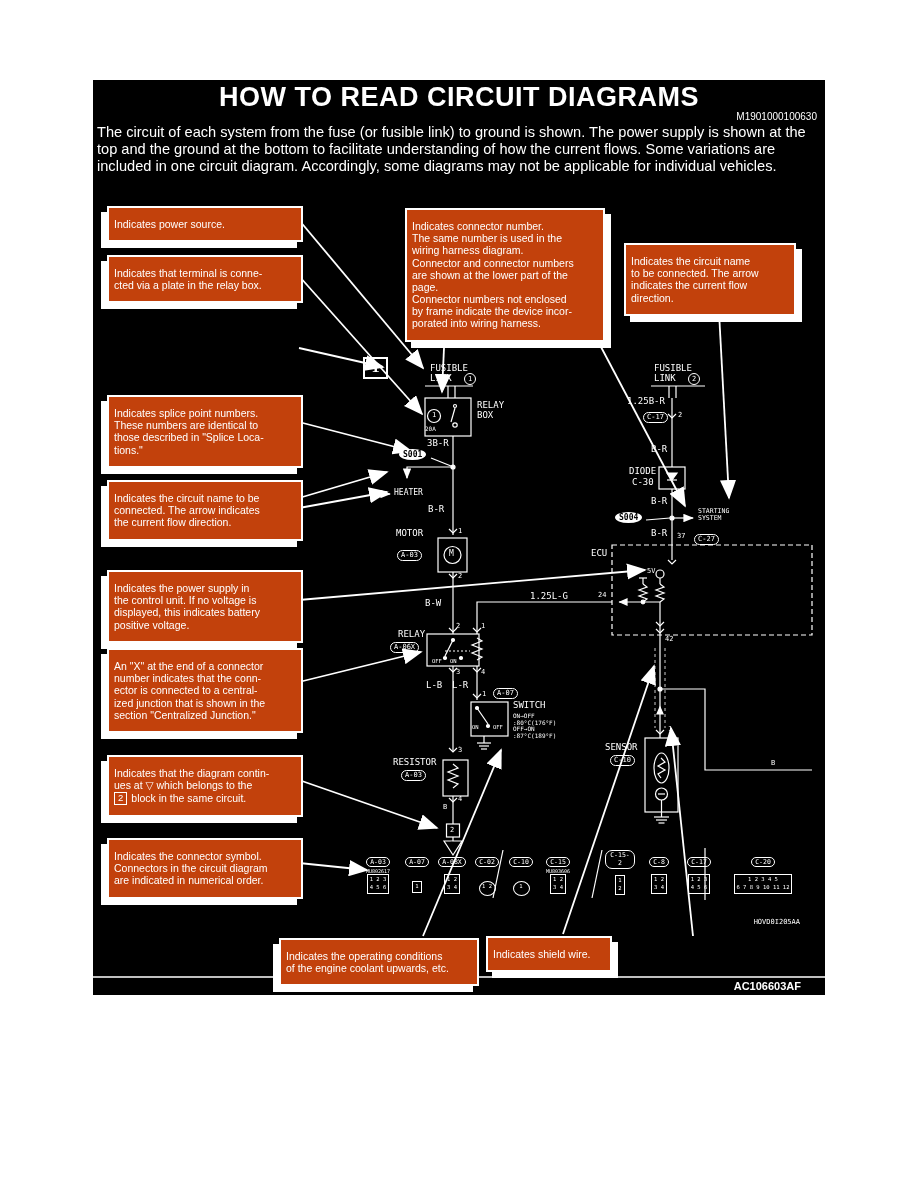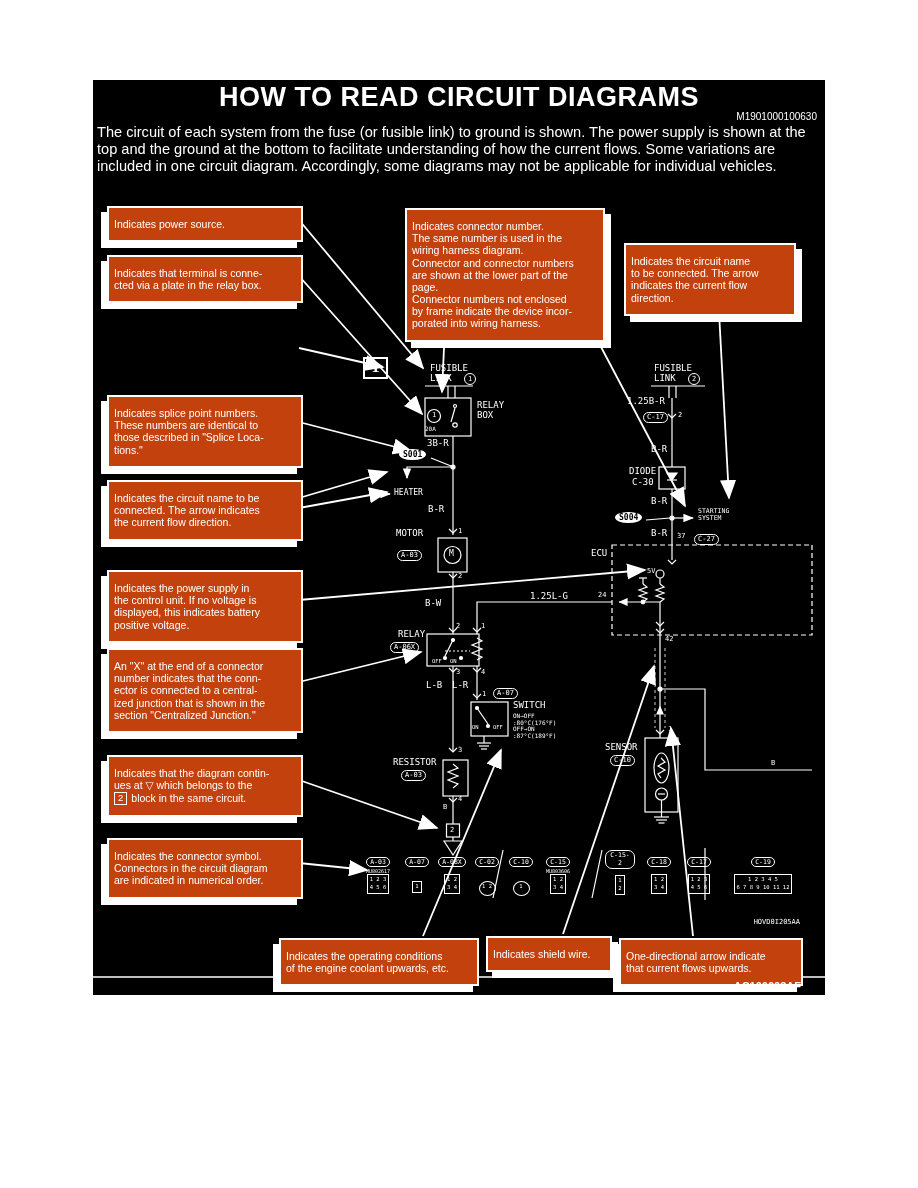--- a/index.html
+++ b/index.html
@@ -228,22 +228,20 @@
 by frame indicate the device incor-
 porated into wiring harness.</div>
   <div class="callout sh-r pre" style="left:531px;top:163px;width:158px">Indicates the circuit name
 to be connected. The arrow
 indicates the current flow
 direction.</div>
 
   <div class="callout sh-l pre" style="left:186px;top:858px;width:186px">Indicates the operating conditions
 of the engine coolant upwards, etc.</div>
   <div class="callout sh-r pre" style="left:393px;top:856px;width:112px">Indicates shield wire.</div>
-  <div class="callout sh-l pre" style="left:526px;top:858px;width:170px">One-directional arrow indicate
-that current flows upwards.</div>
 
   <span class="dlabel blockbox" style="left:270px;top:277px">1</span>
   <span class="dlabel" style="left:337px;top:283px">FUSIBLE
 LINK</span>
   <span class="dlabel circled" style="left:371px;top:293px">1</span>
   <span class="dlabel" style="left:384px;top:320px">RELAY
 BOX</span>
   <span class="dlabel t7" style="left:339px;top:332px">1</span>
   <span class="dlabel t6" style="left:332px;top:346px">20A</span>
   <span class="dlabel" style="left:334px;top:358px">3B-R</span>
@@ -357,37 +355,37 @@
   </div>
   <div class="citem" style="left:512px;top:770px;width:30px">
     <span class="clabel">C-15-2</span>
     <span class="ccode"></span>
     <span class="cicon">
       <span class="crow">1</span>
       <span class="crow">2</span>
     </span>
   </div>
   <div class="citem" style="left:548px;top:770px;width:36px">
-    <span class="clabel">C-18</span>
+    <span class="clabel">C-8</span>
     <span class="ccode"></span>
     <span class="cicon">
       <span class="crow">1 2</span>
       <span class="crow">3 4</span>
     </span>
   </div>
   <div class="citem" style="left:585px;top:770px;width:42px">
     <span class="clabel">C-17</span>
     <span class="ccode"></span>
     <span class="cicon">
       <span class="crow">1 2 3</span>
       <span class="crow">4 5 6</span>
     </span>
   </div>
   <div class="citem" style="left:630px;top:770px;width:80px">
-    <span class="clabel">C-19</span>
+    <span class="clabel">C-20</span>
     <span class="ccode"></span>
     <span class="cicon">
       <span class="crow">1 2 3  4 5</span>
       <span class="crow">6 7 8 9 10 11 12</span>
     </span>
   </div>
 
   <span class="footcode" style="right:25px;top:838px;font-size:7px;font-family:'DejaVu Sans Mono',monospace">HOVD0I205AA</span>
   <span class="footcode" style="right:24px;top:900px;font-size:11px;font-weight:bold">AC106603AF</span>
 

